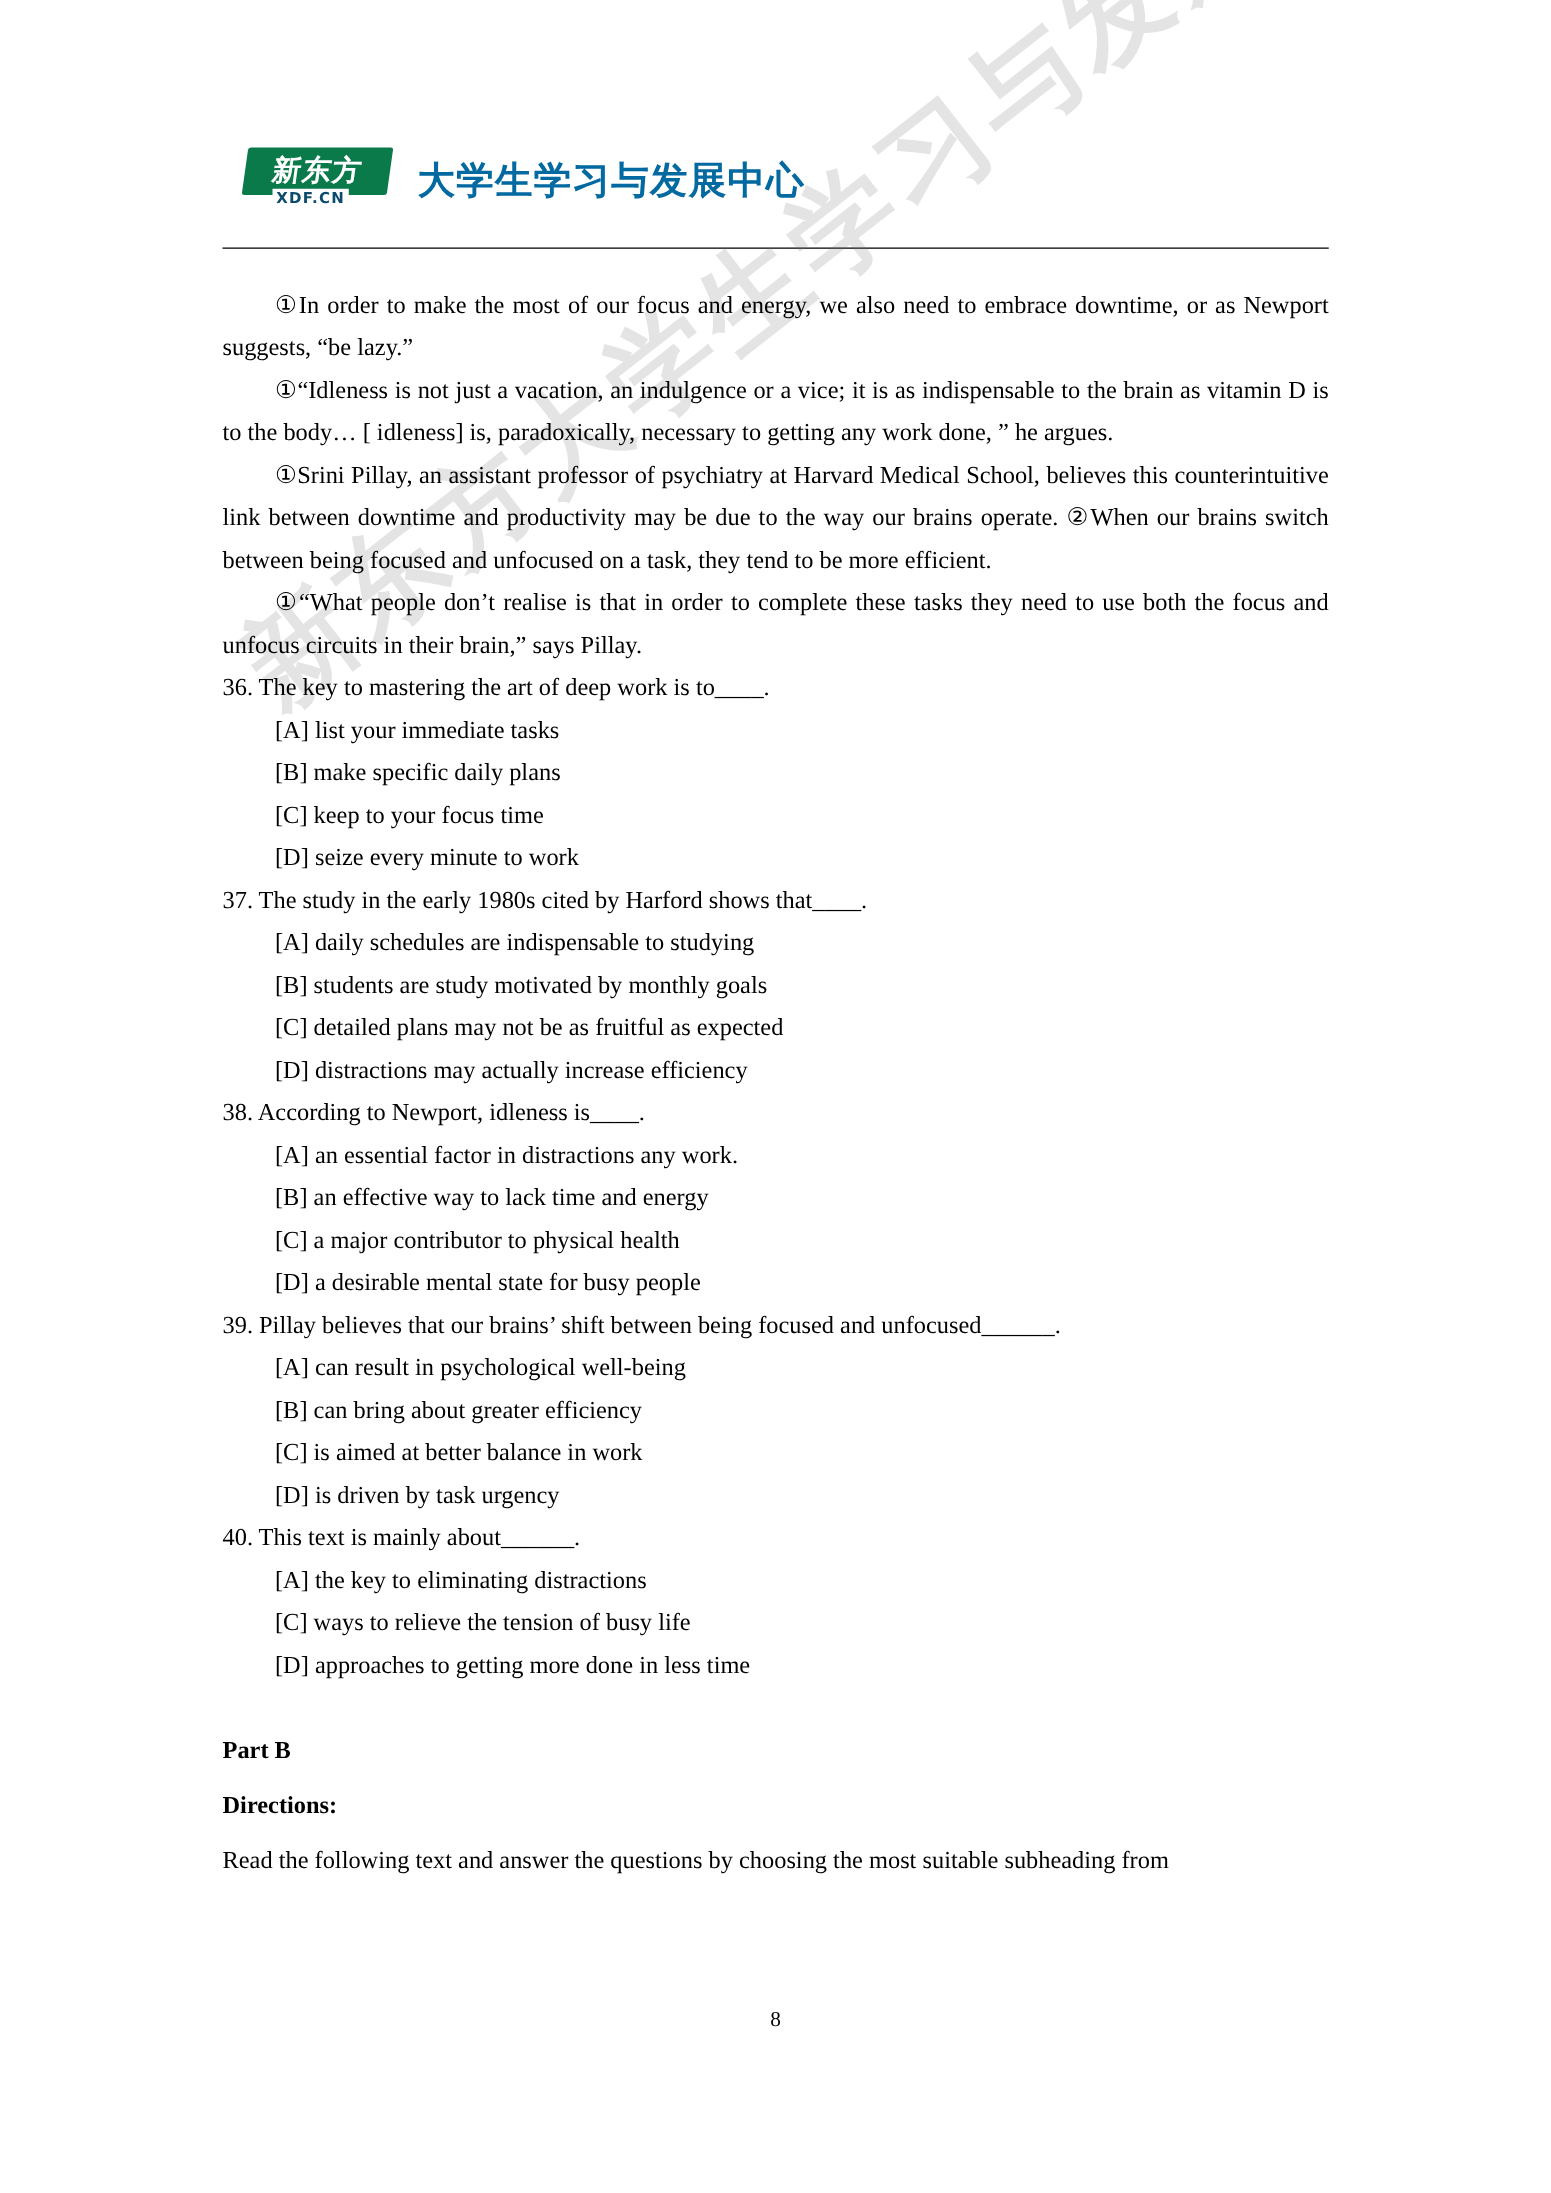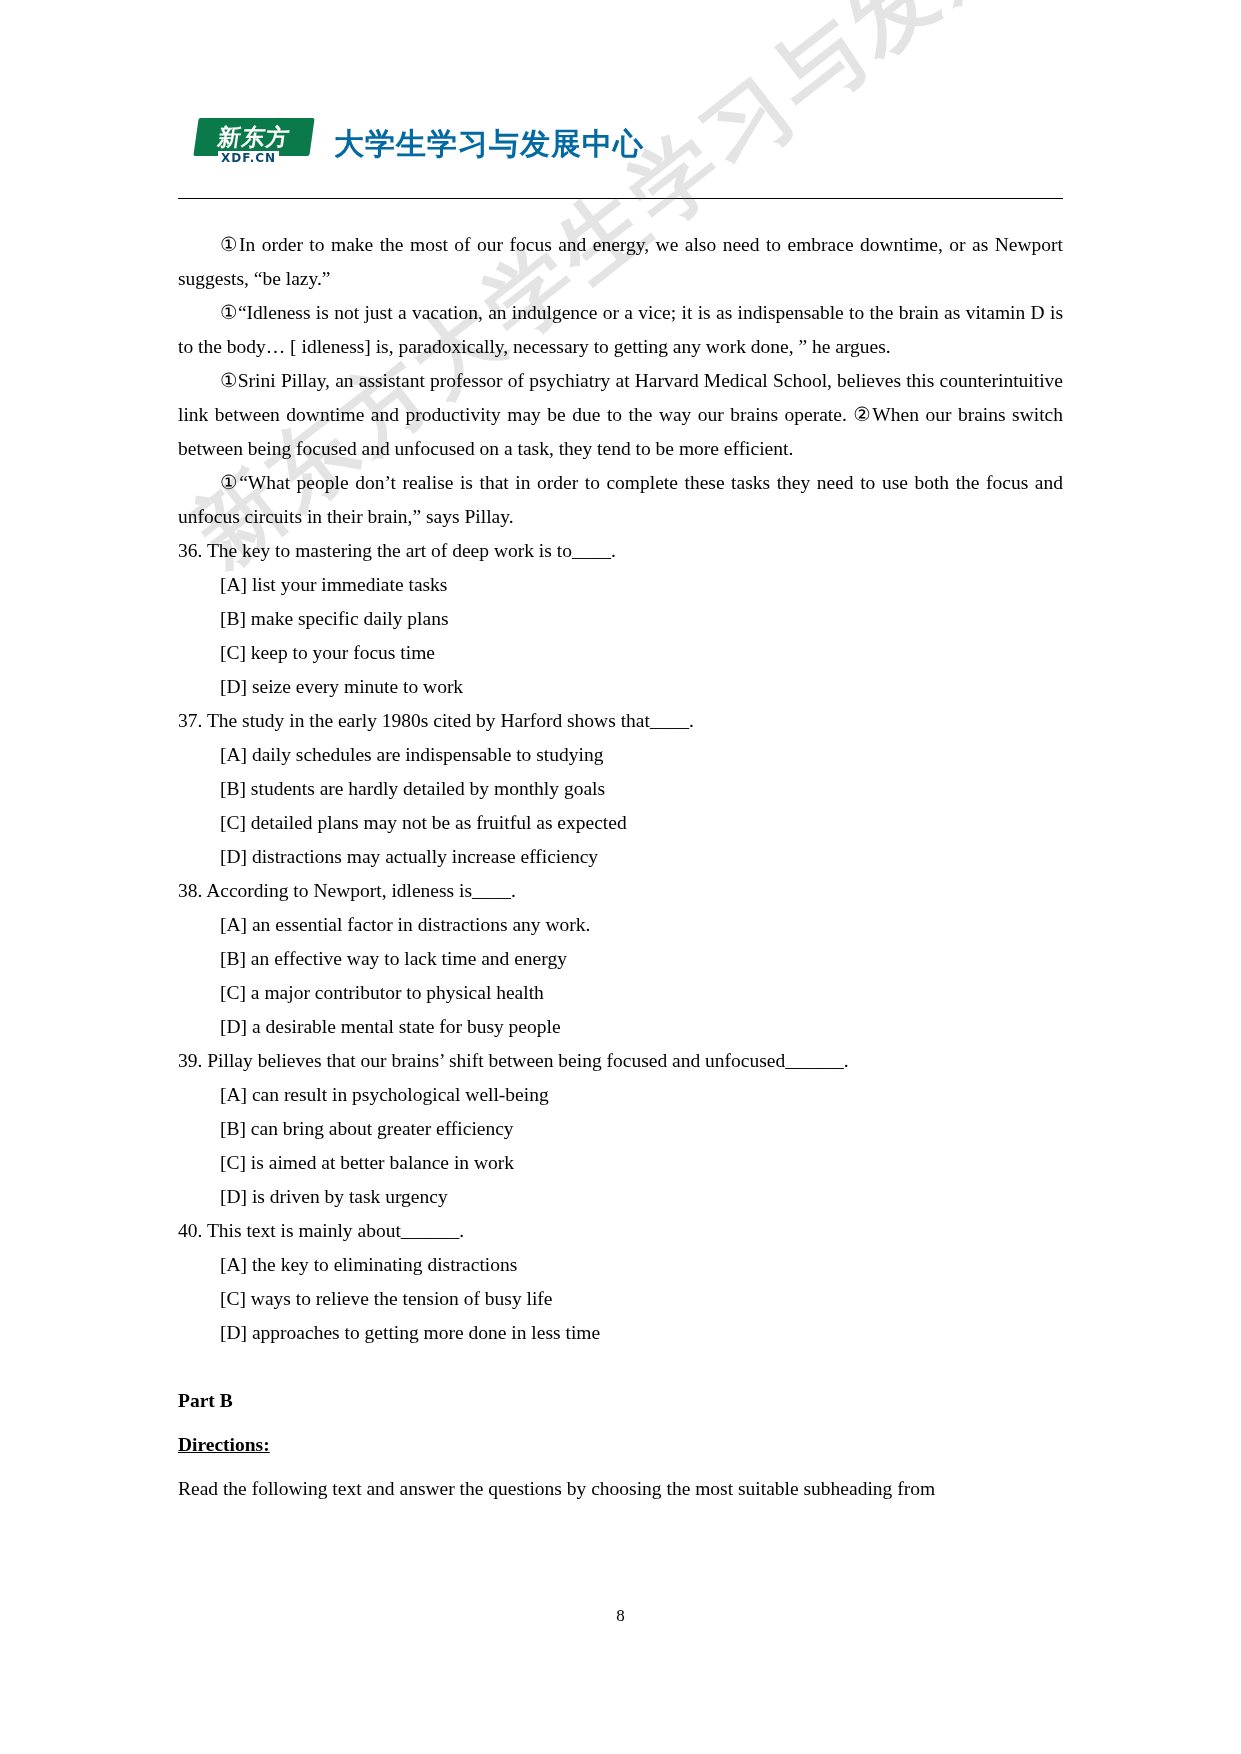--- a/index.html
+++ b/index.html
@@ -114,21 +114,20 @@
   .spacer-sm { height: 10px; }
   .spacer-md { height: 34px; }
   .partb {
     font-weight: bold;
     font-family: "Liberation Serif", serif;
     margin: 0;
   }
   .directions {
     font-weight: bold;
     margin: 0;
-    text-decoration: underline;
   }
   .plaintext {
     margin: 0;
     text-indent: 0;
   }
 
   
   .watermark {
     position: absolute;
     left: 170px;
@@ -188,21 +187,21 @@
     <p class="para">①“What people don’t realise is that in order to complete these tasks they need to use both the focus and unfocus circuits in their brain,” says Pillay.</p>
 
     <p class="qline">36. The key to mastering the art of deep work is to____.</p>
     <p class="opt">[A] list your immediate tasks</p>
     <p class="opt">[B] make specific daily plans</p>
     <p class="opt">[C] keep to your focus time</p>
     <p class="opt">[D] seize every minute to work</p>
 
     <p class="qline">37. The study in the early 1980s cited by Harford shows that____.</p>
     <p class="opt">[A] daily schedules are indispensable to studying</p>
-    <p class="opt">[B] students are hardly detailed by monthly goals</p>
+    <p class="opt">[B] students are study motivated by monthly goals</p>
     <p class="opt">[C] detailed plans may not be as fruitful as expected</p>
     <p class="opt">[D] distractions may actually increase efficiency</p>
 
     <p class="qline">38. According to Newport, idleness is____.</p>
     <p class="opt">[A] an essential factor in distractions any work.</p>
     <p class="opt">[B] an effective way to lack time and energy</p>
     <p class="opt">[C] a major contributor to physical health</p>
     <p class="opt">[D] a desirable mental state for busy people</p>
 
     <p class="qline">39. Pillay believes that our brains’ shift between being focused and unfocused______.</p>

